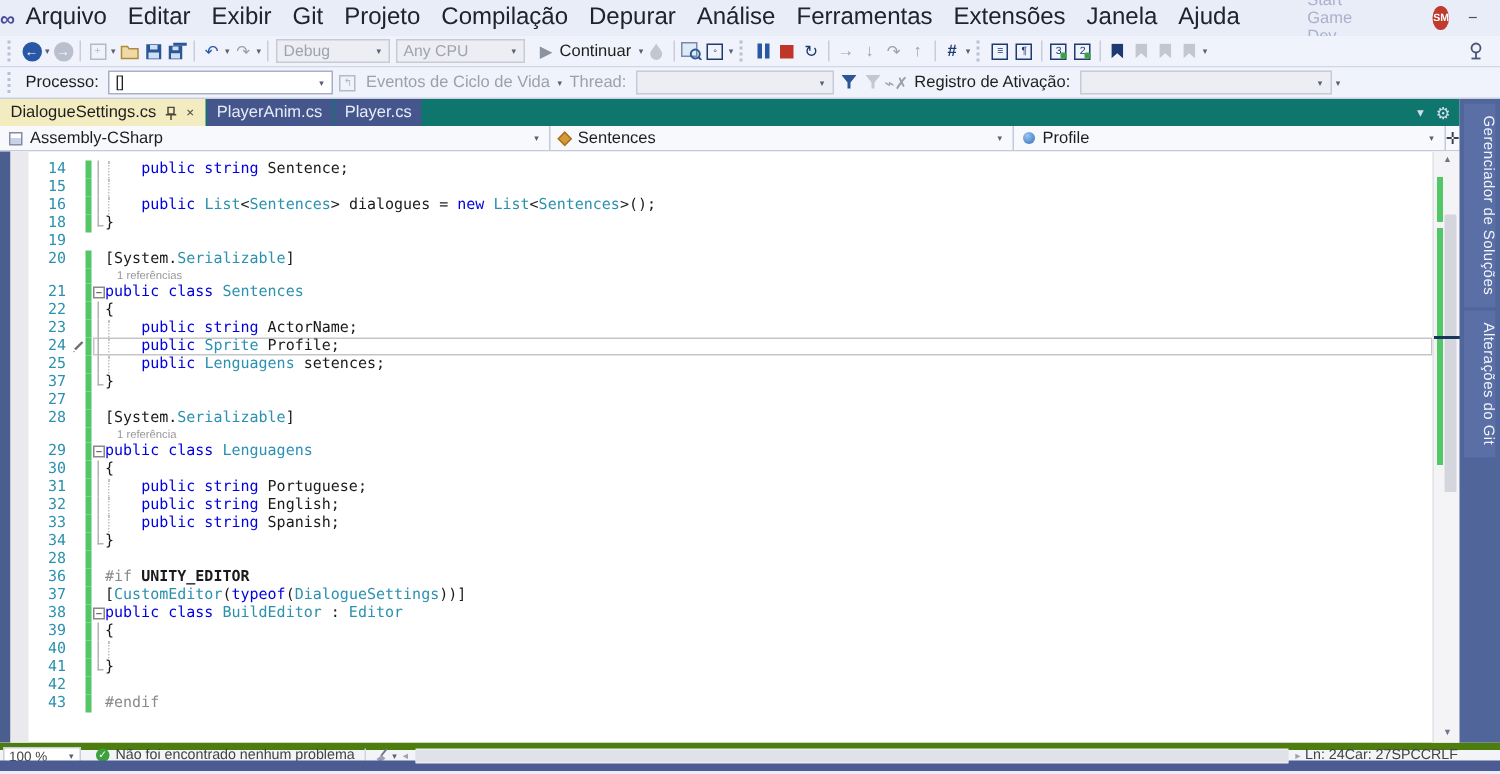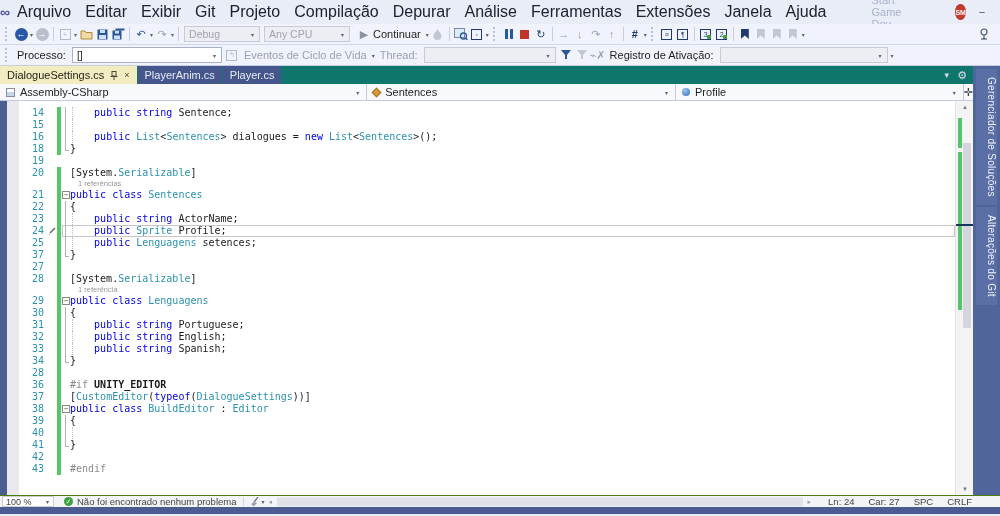--- a/index.html
+++ b/index.html
@@ -90,29 +90,29 @@
   .mark{position:absolute;left:2px;width:4px;background:#53C667}
   .thumb{position:absolute;left:7px;width:8px;background:#C9CBD4;opacity:.75;border-radius:1px}
   .caretmark{position:absolute;left:0;width:18px;height:2px;background:#16365C}
 
   
   .rightstrip{position:absolute;right:0;top:0;bottom:0;width:27px;background:#50659A}
   .sidetab{writing-mode:vertical-rl;color:#F2F4FB;font-size:10px;background:#5A6FA5;padding:8px 0;margin:2px auto;width:21px;text-align:center;letter-spacing:.3px;cursor:default}
   .sidetab:first-child{margin-top:3px}
 
   
-  .bottomrow{height:12px;background:#F3F4F8;border-top:1px solid #4d7c0f;display:flex;align-items:center;font-size:9.5px;color:#424242;flex:none}
+  .bottomrow{height:12px;background:#F3F4F8;border-top:5px solid #4d7c0f;display:flex;align-items:center;font-size:9.5px;color:#424242;flex:none}
   .zoomcombo{width:52px;height:11px;background:#fff;border:1px solid #CDCDD4;display:flex;align-items:center;padding:0 3px;margin-left:2px;font-size:9px}
   .zoomcombo .car{margin-left:auto}
   .okcirc{width:9px;height:9px;border-radius:50%;background:#3DA23D;color:#fff;font-size:7px;line-height:9px;text-align:center;margin:0 4px 0 10px;flex:none}
   .hsep{width:1px;height:9px;background:#D4D6DF;margin:0 6px}
   .hscroll{flex:1;height:10px;background:#EDEEF2;margin:0 2px;position:relative}
   .hscroll i{position:absolute;left:0;top:1px;bottom:1px;right:0;background:#E0E2E9}
   .scrarr{font-size:7px;color:#A0A3AD;padding:0 3px}
-  .posind{margin-left:14px}
+  .posind{}
   .bottomrow .pad-r{padding-right:28px}
   .statusbar{height:7px;background:#4D5B93;flex:none}
   svg{display:block}
 </style>
 </head>
 <body>
 
 <div class="vs">
 
   <div class="titlebar">

